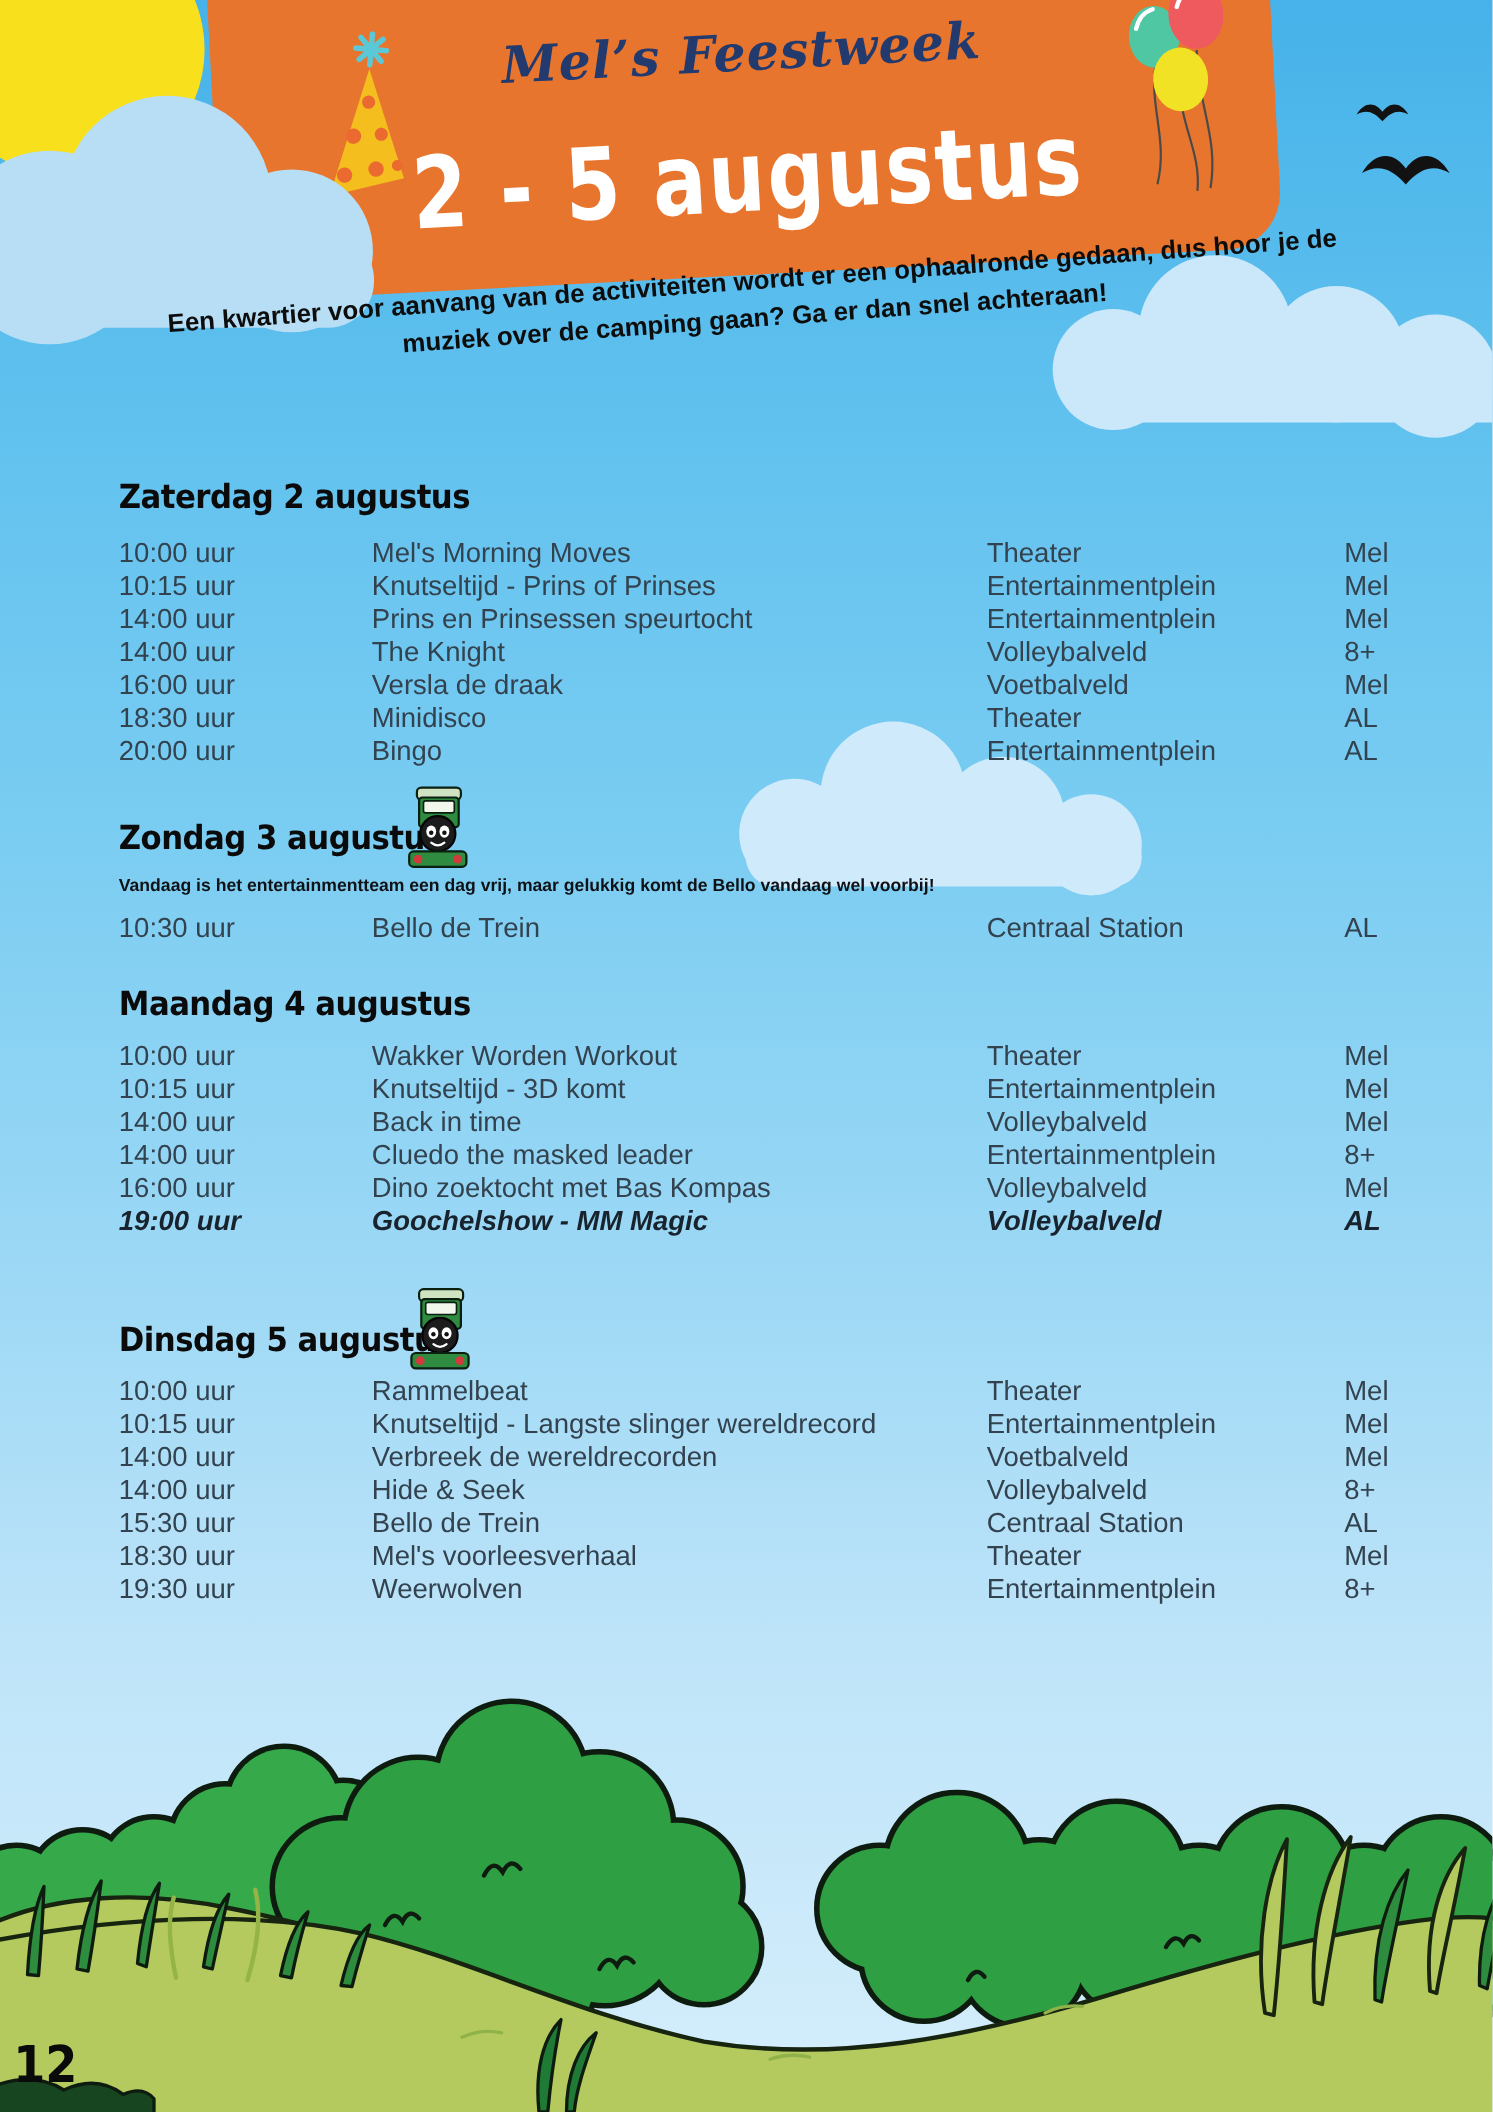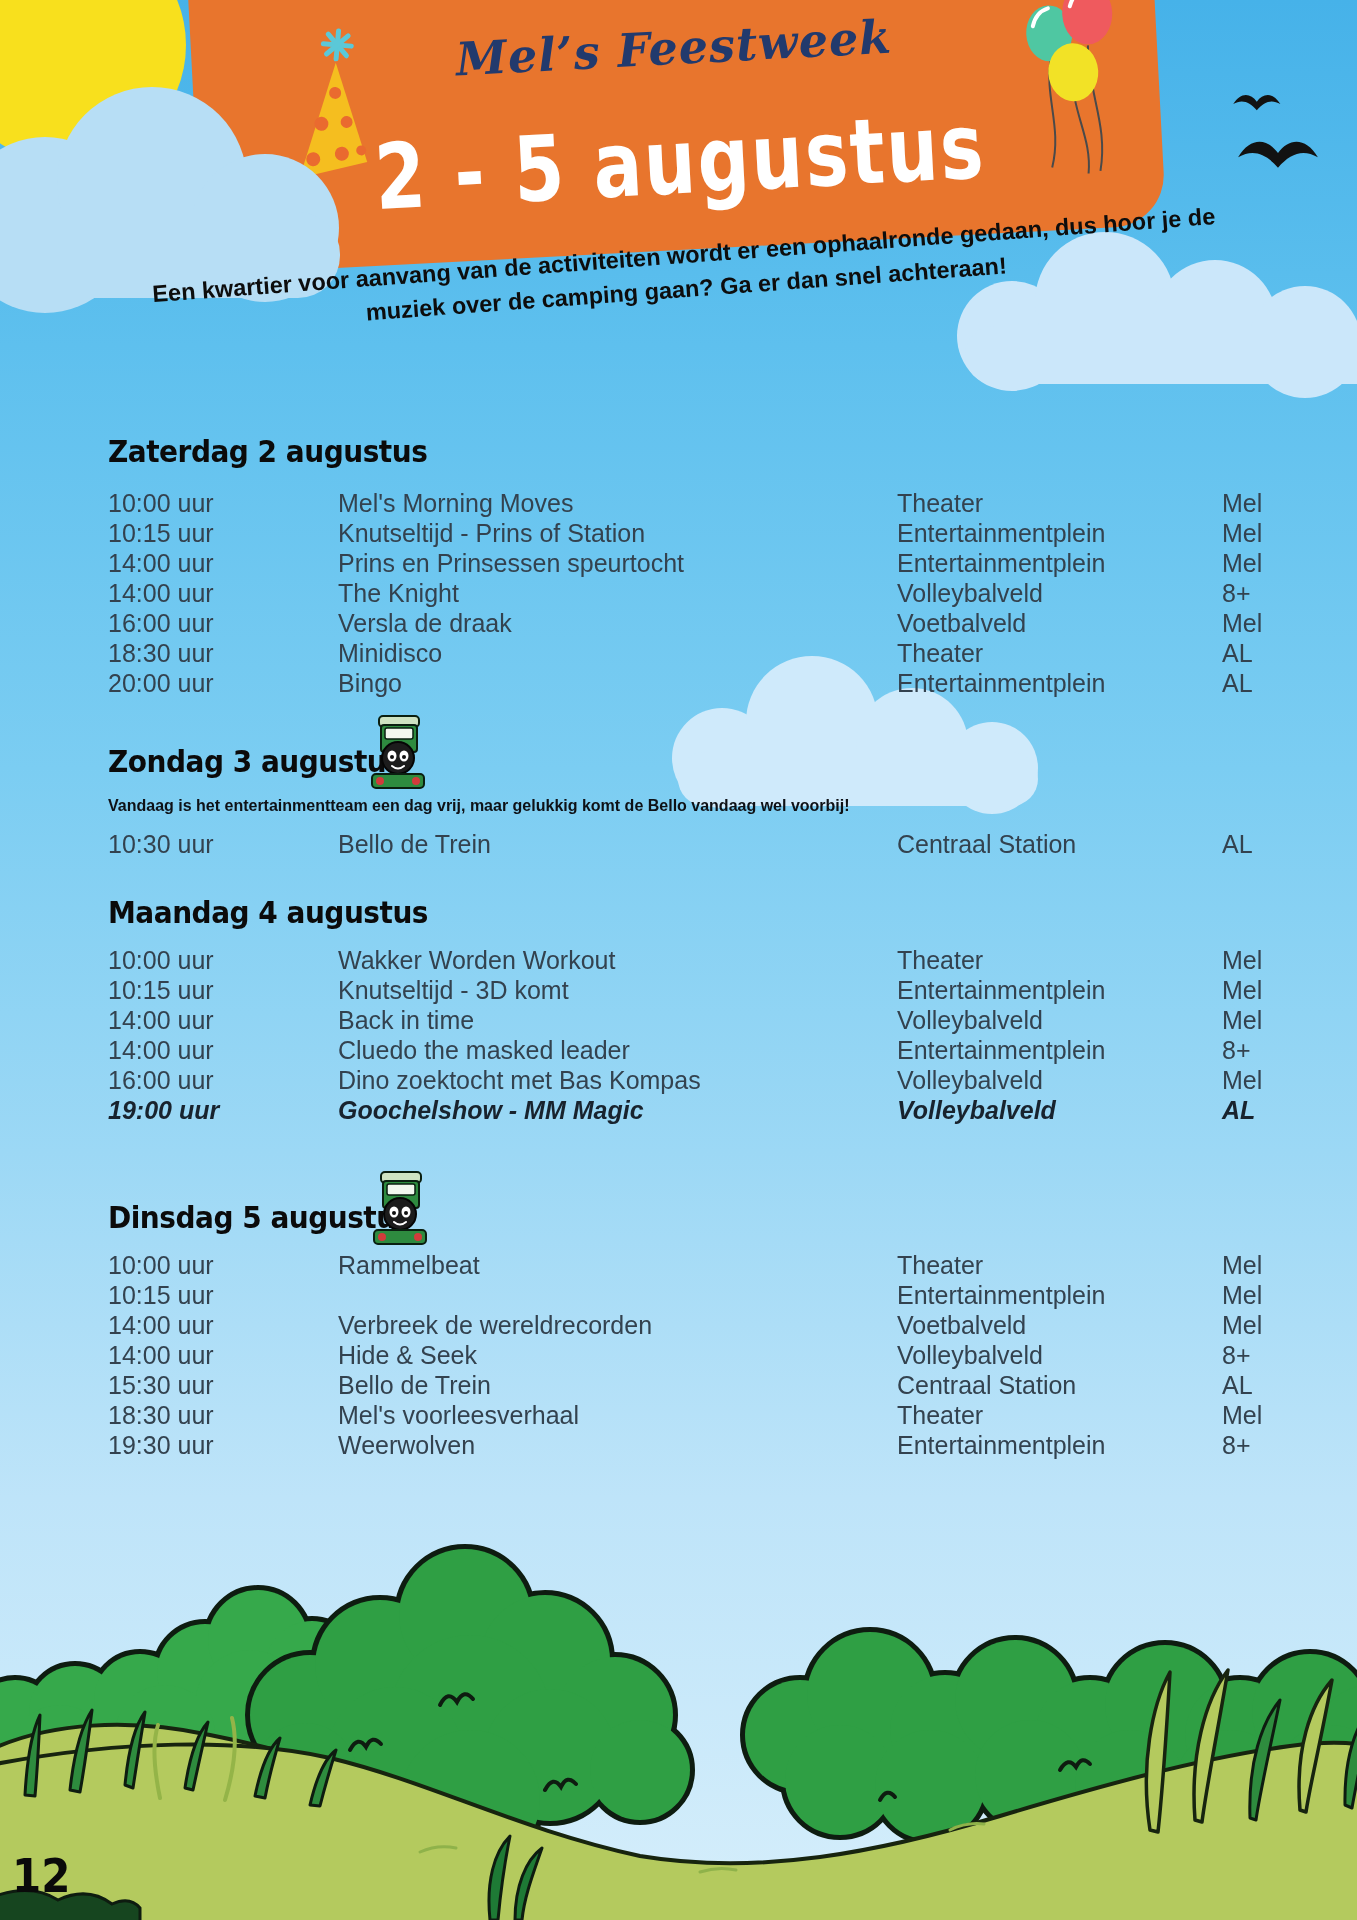--- a/index.html
+++ b/index.html
@@ -137,21 +137,21 @@
   <div class="abs day-heading" style="left:108px;top:434px">Zaterdag 2 augustus</div>
   <div class="rows" style="top:487px">
     <div class="row">
       <span class="c-time">10:00 uur</span>
       <span class="c-act">Mel's Morning Moves</span>
       <span class="c-loc">Theater</span>
       <span class="c-aud">Mel</span>
     </div>
     <div class="row">
       <span class="c-time">10:15 uur</span>
-      <span class="c-act">Knutseltijd - Prins of Station</span>
+      <span class="c-act">Knutseltijd - Prins of Prinses</span>
       <span class="c-loc">Entertainmentplein</span>
       <span class="c-aud">Mel</span>
     </div>
     <div class="row">
       <span class="c-time">14:00 uur</span>
       <span class="c-act">Prins en Prinsessen speurtocht</span>
       <span class="c-loc">Entertainmentplein</span>
       <span class="c-aud">Mel</span>
     </div>
     <div class="row">
@@ -262,20 +262,21 @@
   </svg>
   <div class="rows" style="top:1249px">
     <div class="row">
       <span class="c-time">10:00 uur</span>
       <span class="c-act">Rammelbeat</span>
       <span class="c-loc">Theater</span>
       <span class="c-aud">Mel</span>
     </div>
     <div class="row">
       <span class="c-time">10:15 uur</span>
+      <span class="c-act">Knutseltijd - Langste slinger wereldrecord</span>
       <span class="c-loc">Entertainmentplein</span>
       <span class="c-aud">Mel</span>
     </div>
     <div class="row">
       <span class="c-time">14:00 uur</span>
       <span class="c-act">Verbreek de wereldrecorden</span>
       <span class="c-loc">Voetbalveld</span>
       <span class="c-aud">Mel</span>
     </div>
     <div class="row">

